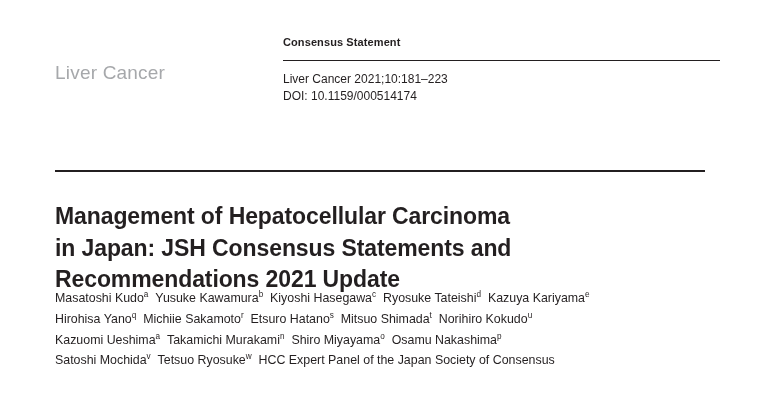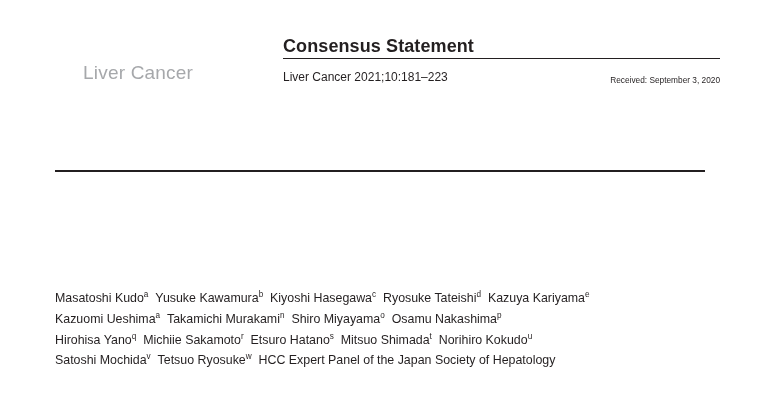--- a/index.html
+++ b/index.html
@@ -20,41 +20,40 @@
     height: 419px;
     box-sizing: border-box;
   }
 
   
   .masthead {
     position: absolute;
     left: 55px;
     top: 62px;
     width: 200px;
-    margin-left: 28px;
   }
   .journal-name {
     font-size: 19px;
     font-weight: 400;
     color: #a6a8ab;
     letter-spacing: 0.2px;
   }
 
   .header-right {
     position: absolute;
     left: 283px;
     top: 36px;
     right: 40px;
   }
   .consensus-label {
-    font-size: 18px;
+    font-size: 11px;
     font-weight: bold;
     color: #231f20;
     letter-spacing: 0.1px;
-    margin-bottom: 1px;
+    margin-bottom: 12px;
   }
   .rule-top {
     border-top: 1px solid #231f20;
     width: 437px;
     margin-bottom: 10px;
   }
   .citation-row {
     position: relative;
     min-height: 50px;
   }
@@ -120,30 +119,35 @@
   <div class="masthead">
     <div class="journal-name">Liver Cancer</div>
   </div>
 
   <div class="header-right">
     <div class="consensus-label">Consensus Statement</div>
     <div class="rule-top"></div>
     <div class="citation-row">
       <div class="citation">
         <div>Liver Cancer 2021;10:181–223</div>
+        <div>DOI: 10.1159/000514174</div>
       </div>
       <div class="dates">
-        <div>Received: September 3, 2020</div>
       </div>
     </div>
   </div>
 
   <div class="rule-major"></div>
 
+  <h1 class="title">
+    <span>Management of Hepatocellular Carcinoma</span><br>
+    <span>in Japan: JSH Consensus Statements and</span><br>
+    <span>Recommendations 2021 Update</span>
+  </h1>
 
   <div class="authors">
       <div class="line"><span>Masatoshi Kudo</span><sup>a</sup>&nbsp;&nbsp;<span>Yusuke Kawamura</span><sup>b</sup>&nbsp;&nbsp;<span>Kiyoshi Hasegawa</span><sup>c</sup>&nbsp;&nbsp;<span>Ryosuke Tateishi</span><sup>d</sup>&nbsp;&nbsp;<span>Kazuya Kariyama</span><sup>e</sup></div>
+      <div class="line"><span>Hirohisa Yano</span><sup>q</sup>&nbsp;&nbsp;<span>Michiie Sakamoto</span><sup>r</sup>&nbsp;&nbsp;<span>Etsuro Hatano</span><sup>s</sup>&nbsp;&nbsp;<span>Mitsuo Shimada</span><sup>t</sup>&nbsp;&nbsp;<span>Norihiro Kokudo</span><sup>u</sup></div>
       <div class="line"><span>Kazuomi Ueshima</span><sup>a</sup>&nbsp;&nbsp;<span>Takamichi Murakami</span><sup>n</sup>&nbsp;&nbsp;<span>Shiro Miyayama</span><sup>o</sup>&nbsp;&nbsp;<span>Osamu Nakashima</span><sup>p</sup></div>
-      <div class="line"><span>Hirohisa Yano</span><sup>q</sup>&nbsp;&nbsp;<span>Michiie Sakamoto</span><sup>r</sup>&nbsp;&nbsp;<span>Etsuro Hatano</span><sup>s</sup>&nbsp;&nbsp;<span>Mitsuo Shimada</span><sup>t</sup>&nbsp;&nbsp;<span>Norihiro Kokudo</span><sup>u</sup></div>
-      <div class="line"><span>Satoshi Mochida</span><sup>v</sup>&nbsp;&nbsp;<span>Tetsuo Ryosuke</span><sup>w</sup>&nbsp;&nbsp;<span>HCC Expert Panel of the Japan Society of Hepatology</span></div>
+      <div class="line"><span>Satoshi Mochida</span><sup>v</sup>&nbsp;&nbsp;<span>Tetsuo Ryosuke</span><sup>w</sup>&nbsp;&nbsp;<span>HCC Expert Panel of the Japan Society of Consensus</span></div>
     </div>
 
 </div>
 
 </body></html>

